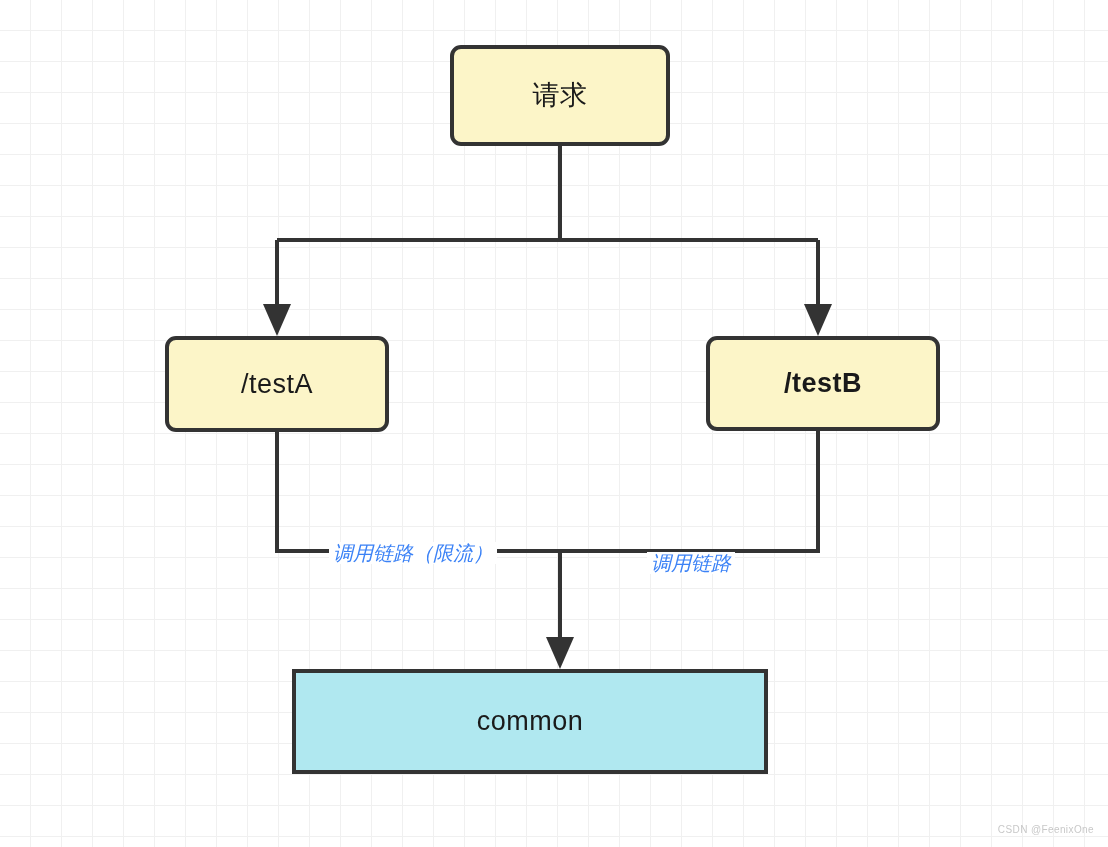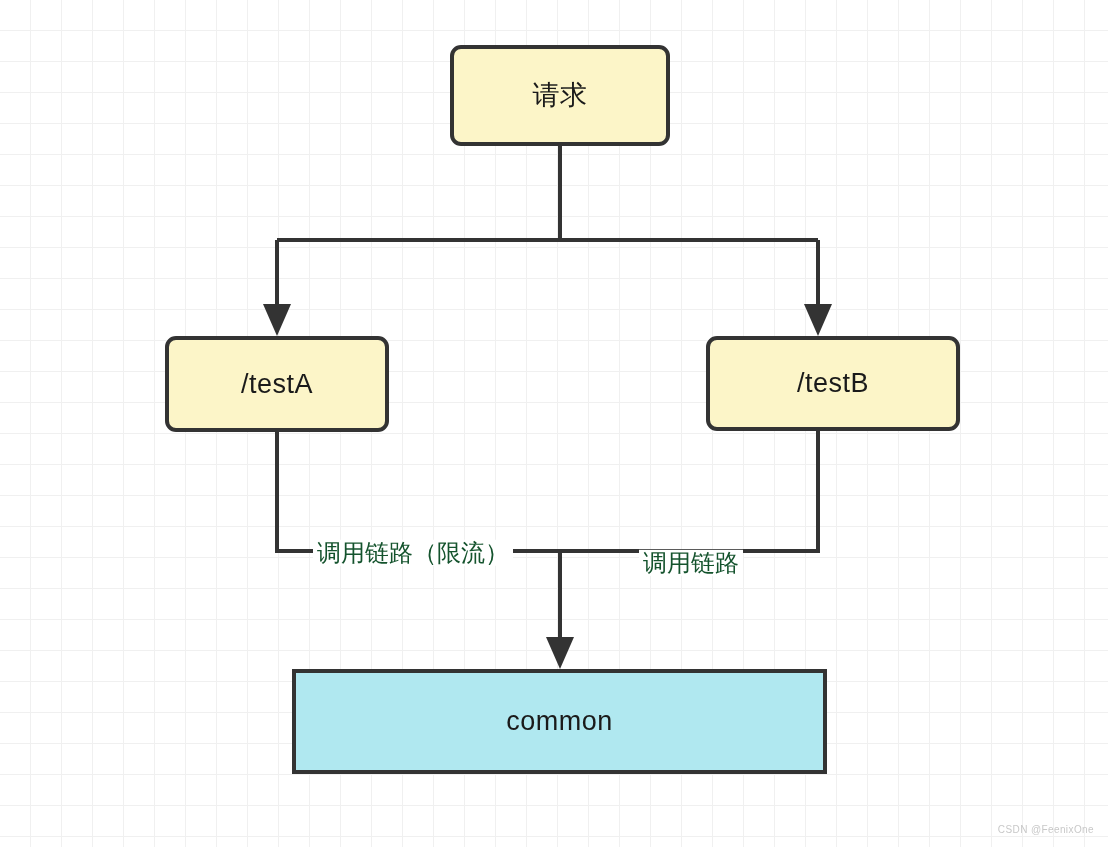--- a/index.html
+++ b/index.html
@@ -47,22 +47,22 @@
     background: #fcf5c8;
     border-radius: 11px;
   }
   .node.cyan {
     background: #b0e8f0;
     border-radius: 0;
   }
 
   #node-request  { left: 450px; top: 45px;  width: 220px; height: 101px; }
   #node-testa    { left: 165px; top: 336px; width: 224px; height: 96px; }
-  #node-testb    { left: 706px; top: 336px; width: 254px; height: 95px; }
-  #node-common   { left: 292px; top: 669px; width: 535px; height: 105px; }
+  #node-testb    { left: 706px; top: 336px; width: 234px; height: 95px; font-weight: bold; }
+  #node-common   { left: 292px; top: 669px; width: 476px; height: 105px; }
 
   .edge-svg {
     position: absolute;
     left: 0;
     top: 0;
     width: 1108px;
     height: 847px;
     pointer-events: none;
   }
   .edge-path {
@@ -75,25 +75,26 @@
   .arrow-head {
     fill: #333333;
     stroke: none;
   }
 
   .edge-label {
     position: absolute;
     transform: translate(-50%, -50%);
     background: #ffffff;
     padding: 0 4px;
-    font-size: 24px;
-    color: #14532d;
+    font-size: 20px;
+    color: #3b82f6;
     white-space: nowrap;
     line-height: 1.1;
     user-select: none;
+    font-style: italic;
   }
   #label-left  { left: 413px; top: 553px; }
   #label-right { left: 691px; top: 563px; }
 
   #watermark {
     position: absolute;
     right: 14px;
     bottom: 12px;
     font-size: 10px;
     color: #c8c8c8;

